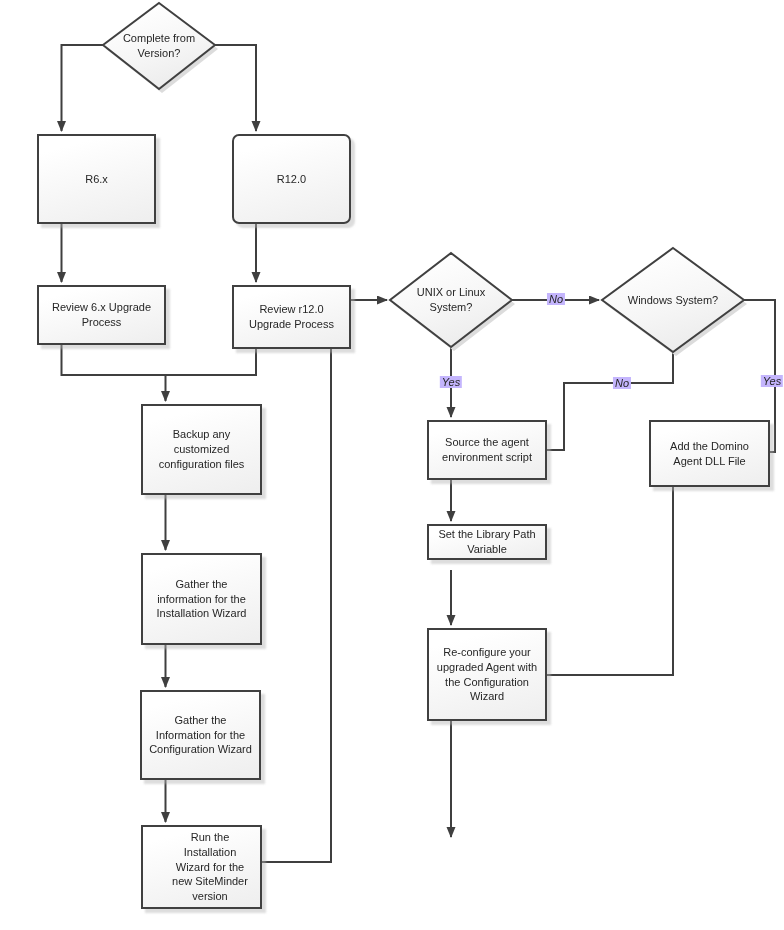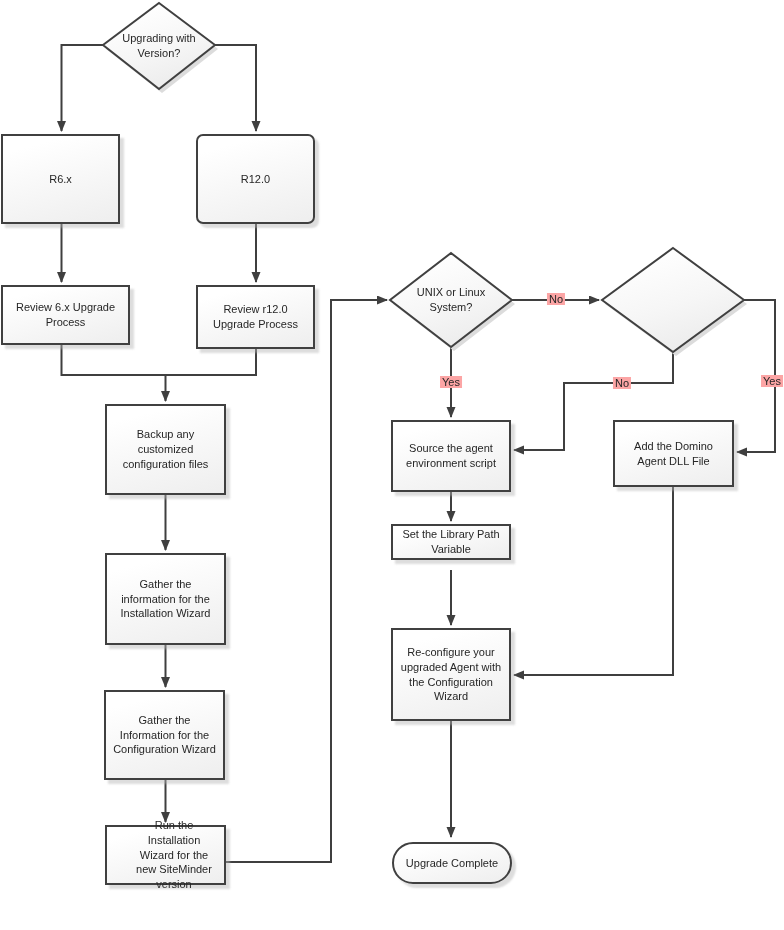--- a/index.html
+++ b/index.html
@@ -16,38 +16,40 @@
   .node {
     position: absolute;
     box-sizing: border-box;
     border: 2px solid #404040;
     background: linear-gradient(165deg, #ffffff 15%, #f6f6f6 60%, #eeeeee 100%);
     box-shadow: 4px 4px 2px rgba(180,180,180,0.45);
     display: flex; align-items: center; justify-content: center;
     text-align: center;
     font-size: 11px; line-height: 1.35; color: #262626;
     padding: 3px 7px;
+    margin-left: 36px;
   }
   .terminator { border-radius: 21px; }
 
   .diamond-label {
     position: absolute;
     display: flex; align-items: center; justify-content: center;
     text-align: center;
     font-size: 11px; line-height: 1.35; color: #262626;
     pointer-events: none;
   }
 
   .edge-label {
     position: absolute;
-    background: #fca5a5;
+    background: #c4b5fd;
     font-size: 11px; color: #262626;
     padding: 0 2px;
     transform: translate(-50%, -50%);
     text-align: center;
+    font-style: italic;
   }
 </style>
 </head>
 <body>
 
 <div id="canvas">
 
   <svg id="connector-layer" viewBox="0 0 784 930" xmlns="http://www.w3.org/2000/svg">
     <defs>
       <linearGradient id="shapefill" x1="0" y1="0" x2="0.45" y2="1">
@@ -87,35 +89,35 @@
       <polygon points="676,252 747,304 676,356 605,304"></polygon>
     </g>
 
     <g fill="url(#shapefill)" stroke="#404040" stroke-width="2">
       <polygon points="159,3 215,45 159,89 103,45"></polygon>
       <polygon points="451,253 512,300 451,347 390,300"></polygon>
       <polygon points="673,248 744,300 673,352 602,300"></polygon>
     </g>
   </svg>
 
-  <div class="diamond-label" style="left:106px; top:20px; width:106px; height:52px;">Upgrading with Version?</div>
+  <div class="diamond-label" style="left:106px; top:20px; width:106px; height:52px;">Complete from Version?</div>
   <div class="diamond-label" style="left:396px; top:274px; width:110px; height:52px;">UNIX or Linux System?</div>
+  <div class="diamond-label" style="left:618px; top:274px; width:110px; height:52px;">Windows System?</div>
 
   <div class="node" style="left:1px; top:134px; width:119px; height:90px;">R6.x</div>
   <div class="node" style="left:196px; top:134px; width:119px; height:90px;border-radius:7px;">R12.0</div>
   <div class="node" style="left:1px; top:285px; width:129px; height:60px;">Review 6.x Upgrade Process</div>
   <div class="node" style="left:196px; top:285px; width:119px; height:64px;">Review r12.0 Upgrade Process</div>
   <div class="node" style="left:105px; top:404px; width:121px; height:91px;">Backup any customized configuration files</div>
   <div class="node" style="left:105px; top:553px; width:121px; height:92px;">Gather the information for the Installation Wizard</div>
   <div class="node" style="left:104px; top:690px; width:121px; height:90px;">Gather the Information for the Configuration Wizard</div>
-  <div class="node" style="left:105px; top:825px; width:121px; height:60px;padding-left:24px;">Run the Installation Wizard for the new SiteMinder version</div>
-  <div class="node" style="left:391px; top:420px; width:120px; height:72px;">Source the agent environment script</div>
+  <div class="node" style="left:105px; top:825px; width:121px; height:84px;padding-left:24px;">Run the Installation Wizard for the new SiteMinder version</div>
+  <div class="node" style="left:391px; top:420px; width:120px; height:60px;">Source the agent environment script</div>
   <div class="node" style="left:391px; top:524px; width:120px; height:36px;">Set the Library Path Variable</div>
   <div class="node" style="left:391px; top:628px; width:120px; height:93px;">Re-configure your upgraded Agent with the Configuration Wizard</div>
   <div class="node" style="left:613px; top:420px; width:121px; height:67px;">Add the Domino Agent DLL File</div>
-  <div class="node terminator" style="left:392px; top:842px; width:120px; height:42px;">Upgrade Complete</div>
 
   <div class="edge-label" style="left:556px; top:299px;">No</div>
   <div class="edge-label" style="left:451px; top:382px;">Yes</div>
   <div class="edge-label" style="left:622px; top:383px;">No</div>
   <div class="edge-label" style="left:772px; top:381px;">Yes</div>
 
 </div>
 
 </body></html>

